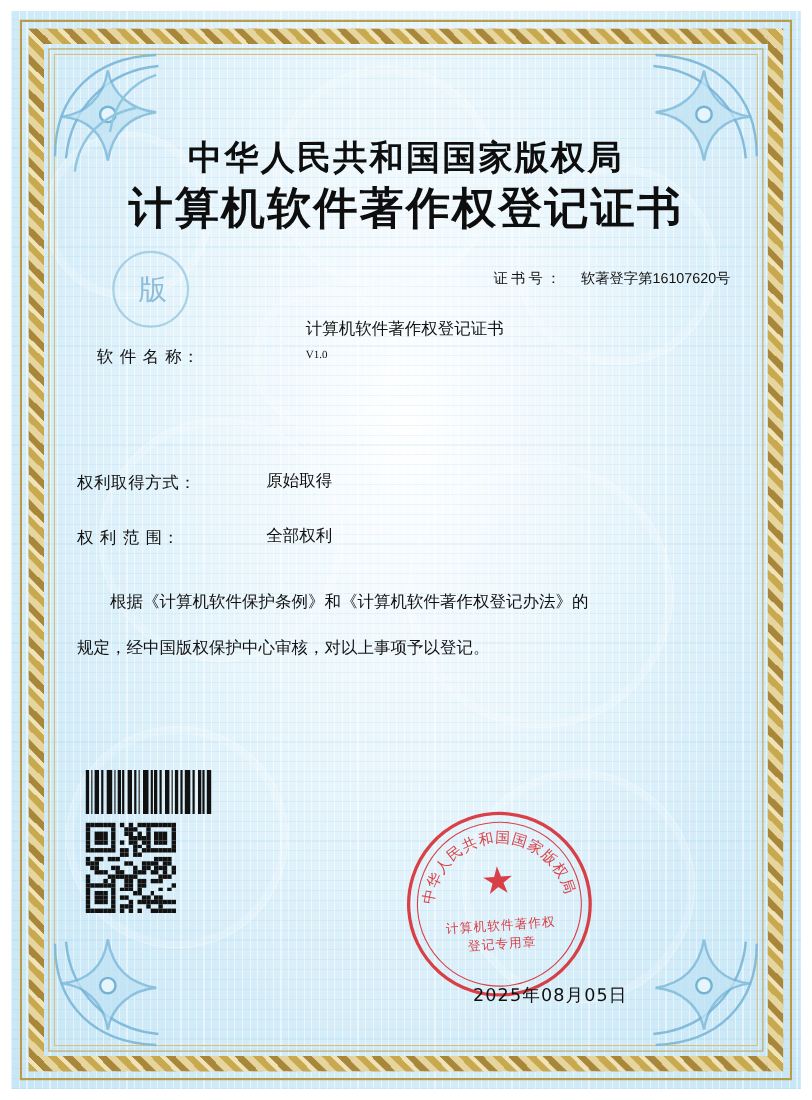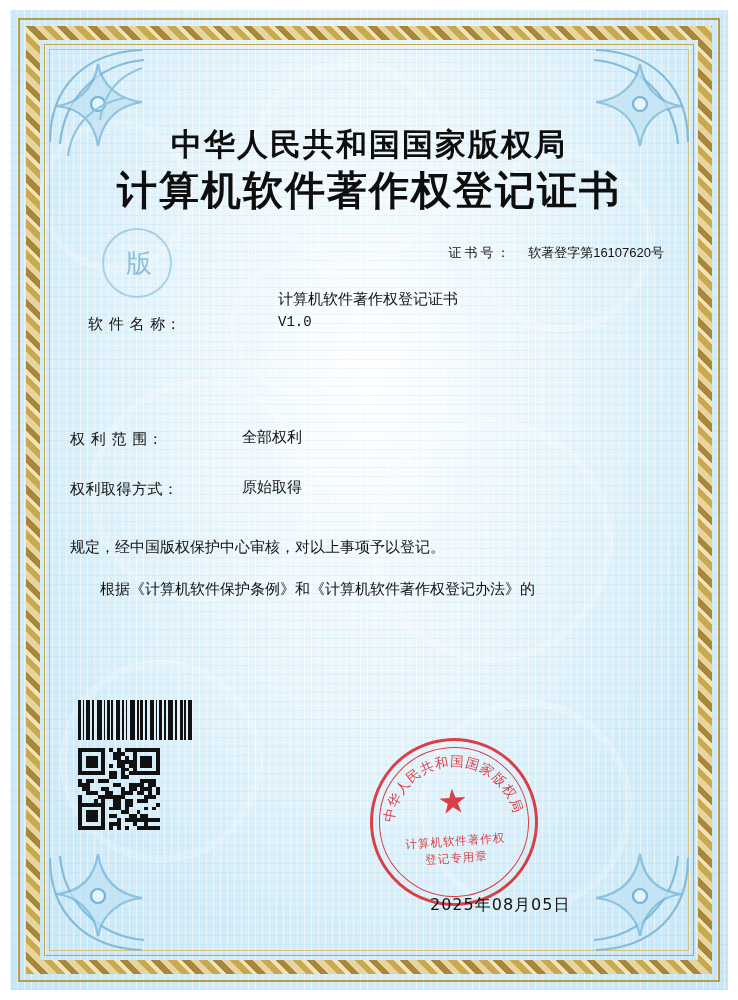--- a/index.html
+++ b/index.html
@@ -166,21 +166,21 @@
   }
   .row .label {
     width: 150px;
     flex: 0 0 150px;
     letter-spacing: 0.5px;
   }
   .row .value {
     flex: 1;
     line-height: 23px;
   }
-  .row .value .v2 { display: block; font-family: Liberation Mono, monospace; font-size: 14px;}
+  .row .value .v2 { display: block; font-family: Liberation Serif, serif; font-size: 10px;}
 
   .gap-1 { height: 78px; }
 
   .fields2 {
     margin-top: 0;
     padding-left: 10px;
     font-size: 15px;
     color: #111;
     font-family: "DejaVu Sans", "Liberation Sans", sans-serif;
   }
@@ -395,34 +395,34 @@
           <span>计算机软件著作权登记证书</span>
           <span class="v2">V1.0</span>
         </div>
       </div>
     </div>
 
     <div class="gap-1"></div>
 
     <div class="fields2">
       <div class="row">
+        <div class="label">权利取得方式：</div>
+        <div class="value">原始取得</div>
+      </div>
+      <div class="row">
         <div class="label">权 利 范 围：</div>
         <div class="value">全部权利</div>
       </div>
-      <div class="row">
-        <div class="label">权利取得方式：</div>
-        <div class="value">原始取得</div>
-      </div>
     </div>
 
     <div class="statement">
-      <div>规定，经中国版权保护中心审核，对以上事项予以登记。</div>
       <div>
         <span class="indent"></span><span>根据《计算机软件保护条例》和《计算机软件著作权登记办法》的</span>
       </div>
+      <div>规定，经中国版权保护中心审核，对以上事项予以登记。</div>
     </div>
   </div>
 
   <div class="codes">
     <div class="barcode">
       <i style="width:3px"></i>
         <i style="width:2px;background:transparent"></i>
       <i style="width:1px"></i>
         <i style="width:2px;background:transparent"></i>
       <i style="width:4px"></i>

